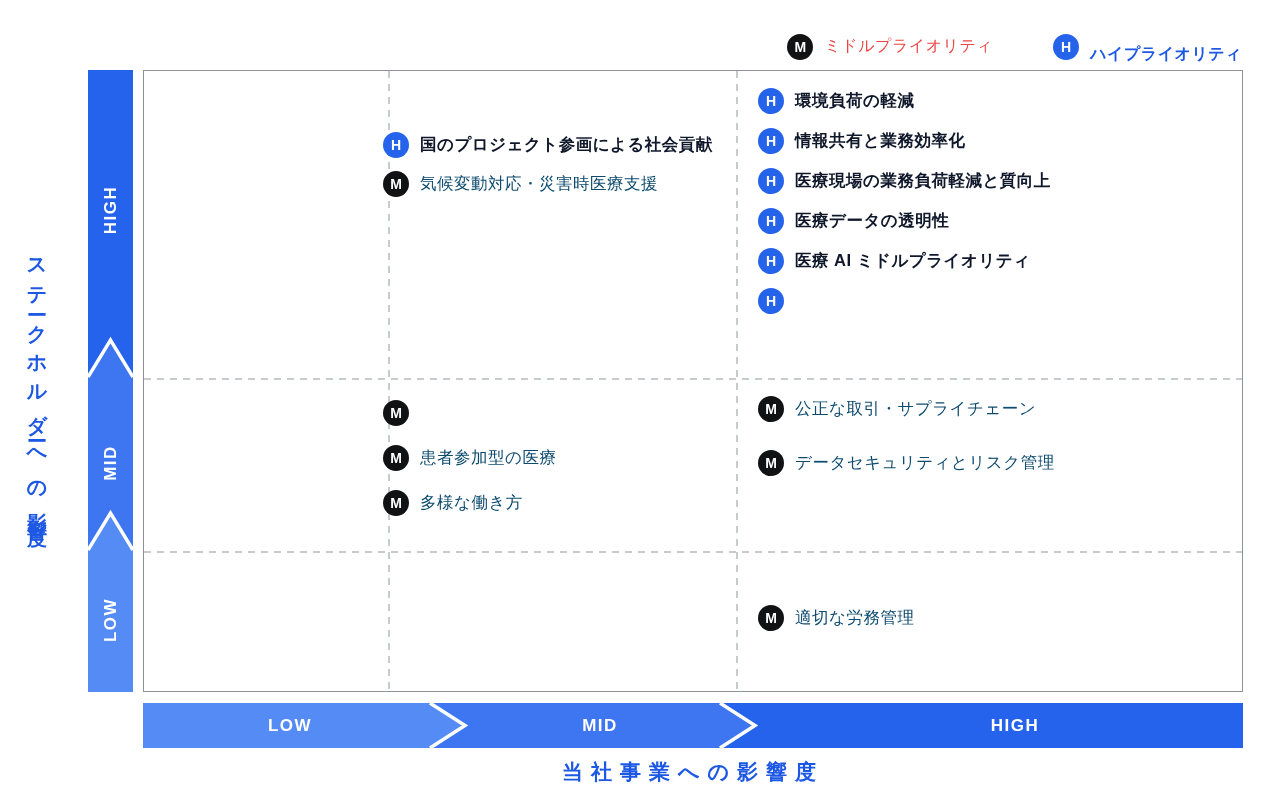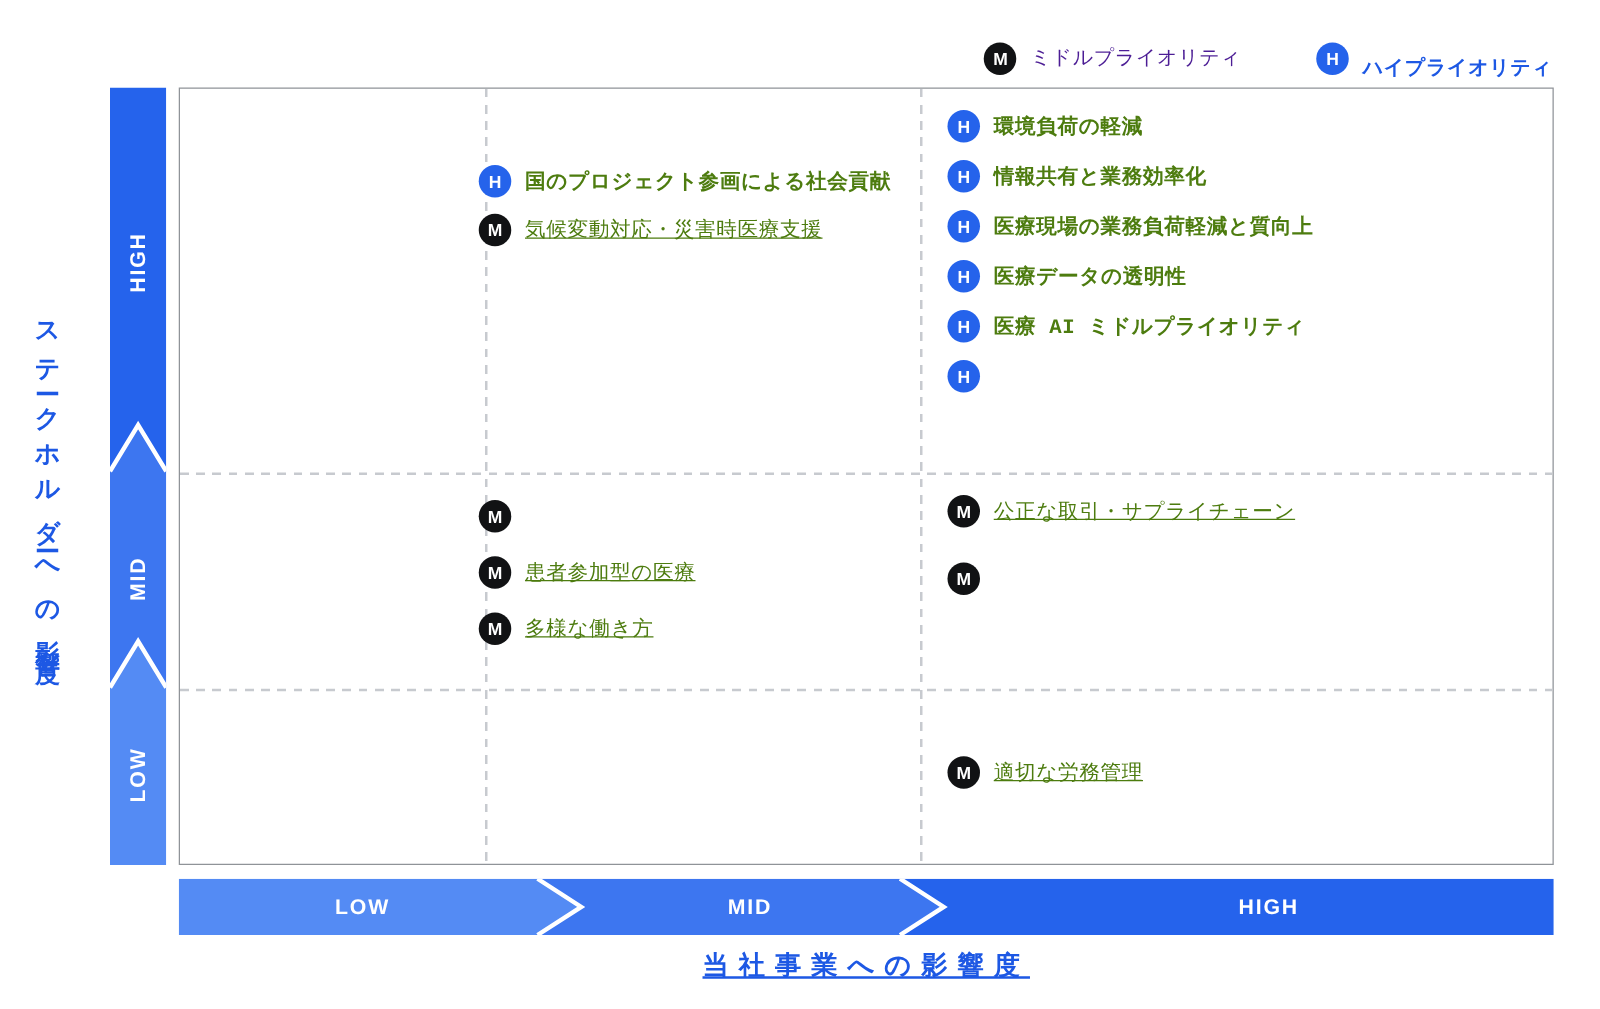--- a/index.html
+++ b/index.html
@@ -2,21 +2,21 @@
 <html><head>
 <meta charset="utf-8">
 <style>
   html,body{margin:0;padding:0;background:#fff;}
   #page{position:relative;width:1280px;height:807px;background:#ffffff;overflow:hidden;
         font-family:"Liberation Sans","DejaVu Sans",sans-serif;}
 
   
   .legend{position:absolute;top:28px;right:38px;display:flex;align-items:center;gap:60px;}
   .legend-item{display:flex;align-items:center;gap:11px;}
-  .legend-label-m{font-size:16px;color:#4c1d95;font-weight:500;letter-spacing:.5px;white-space:nowrap;}
+  .legend-label-m{font-size:16px;color:#ef4444;font-weight:500;letter-spacing:.5px;white-space:nowrap;}
   .legend-label-h{font-size:16px;color:#1d58e4;font-weight:700;letter-spacing:.5px;white-space:nowrap;margin-top:16px;}
 
   
   .badge{width:26px;height:26px;border-radius:50%;flex:0 0 26px;
          display:flex;align-items:center;justify-content:center;
          color:#fff;font-size:14px;font-weight:700;line-height:1;}
   .badge-m{background:#111214;}
   .badge-h{background:#2563eb;}
 
   
@@ -38,27 +38,27 @@
 
   
   .cell{position:absolute;display:flex;flex-direction:column;}
   .cell-high-mid {left:383px;top:70px; padding-top:62px;gap:13px;}
   .cell-high-high{left:758px;top:70px; padding-top:18px;gap:14px;}
   .cell-mid-mid  {left:383px;top:377px;padding-top:23px;gap:19px;}
   .cell-mid-high {left:758px;top:377px;padding-top:19px;gap:28px;}
   .cell-low-high {left:758px;top:550px;padding-top:55px;gap:14px;}
   .item{display:flex;align-items:center;gap:11px;height:26px;white-space:nowrap;}
   .item-label{font-size:16.5px;letter-spacing:.5px;}
-  .label-h{color:#4d7c0f;font-weight:700;font-family:Liberation Mono, monospace;}
-  .label-m{color:#4d7c0f;font-weight:500;text-decoration:underline;}
+  .label-h{color:#0f172a;font-weight:700;}
+  .label-m{color:#0c4a6e;font-weight:500;}
 
   
   .x-bar{position:absolute;left:143px;top:703px;width:1100px;height:45px;}
   .x-title{position:absolute;left:143px;top:758px;width:1100px;text-align:center;
-           color:#1d58e4;font-weight:700;font-size:21px;letter-spacing:8px;text-decoration:underline;}
+           color:#1d58e4;font-weight:700;font-size:21px;letter-spacing:8px;}
   svg text.seg-label{fill:#ffffff;font-weight:700;font-size:17px;letter-spacing:1.5px;
            font-family:"Liberation Sans","DejaVu Sans",sans-serif;}
 </style>
 </head>
 <body>
 
 <div id="page">
 
   <div class="legend">
     <div class="legend-item">
@@ -141,20 +141,21 @@
         <span class="item-label label-m">多様な働き方</span>
       </div>
     </div>
   <div class="cell cell-mid-high">
       <div class="item">
         <span class="badge badge-m">M</span>
         <span class="item-label label-m">公正な取引・サプライチェーン</span>
       </div>
       <div class="item">
         <span class="badge badge-m">M</span>
+        <span class="item-label label-m">データセキュリティとリスク管理</span>
       </div>
     </div>
   <div class="cell cell-low-high">
       <div class="item">
         <span class="badge badge-m">M</span>
         <span class="item-label label-m">適切な労務管理</span>
       </div>
     </div>
 
   <svg class="x-bar" viewBox="0 0 1100 45">

